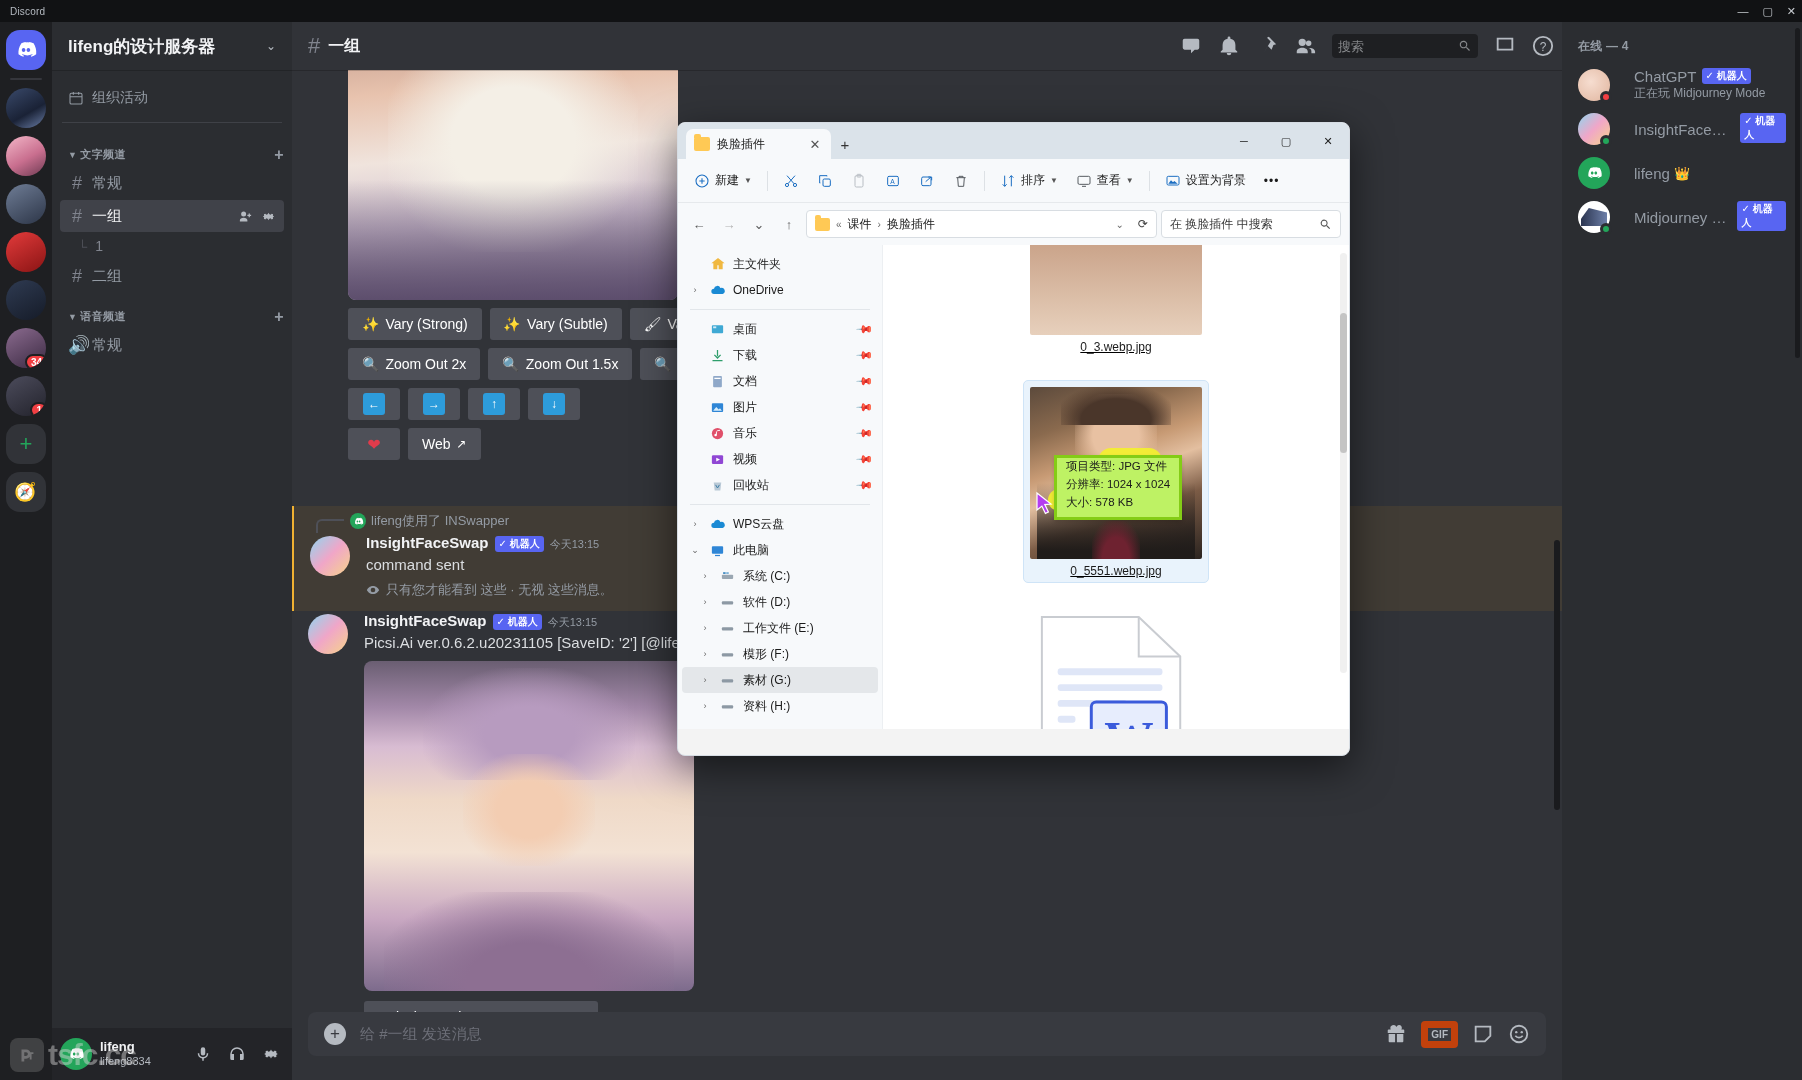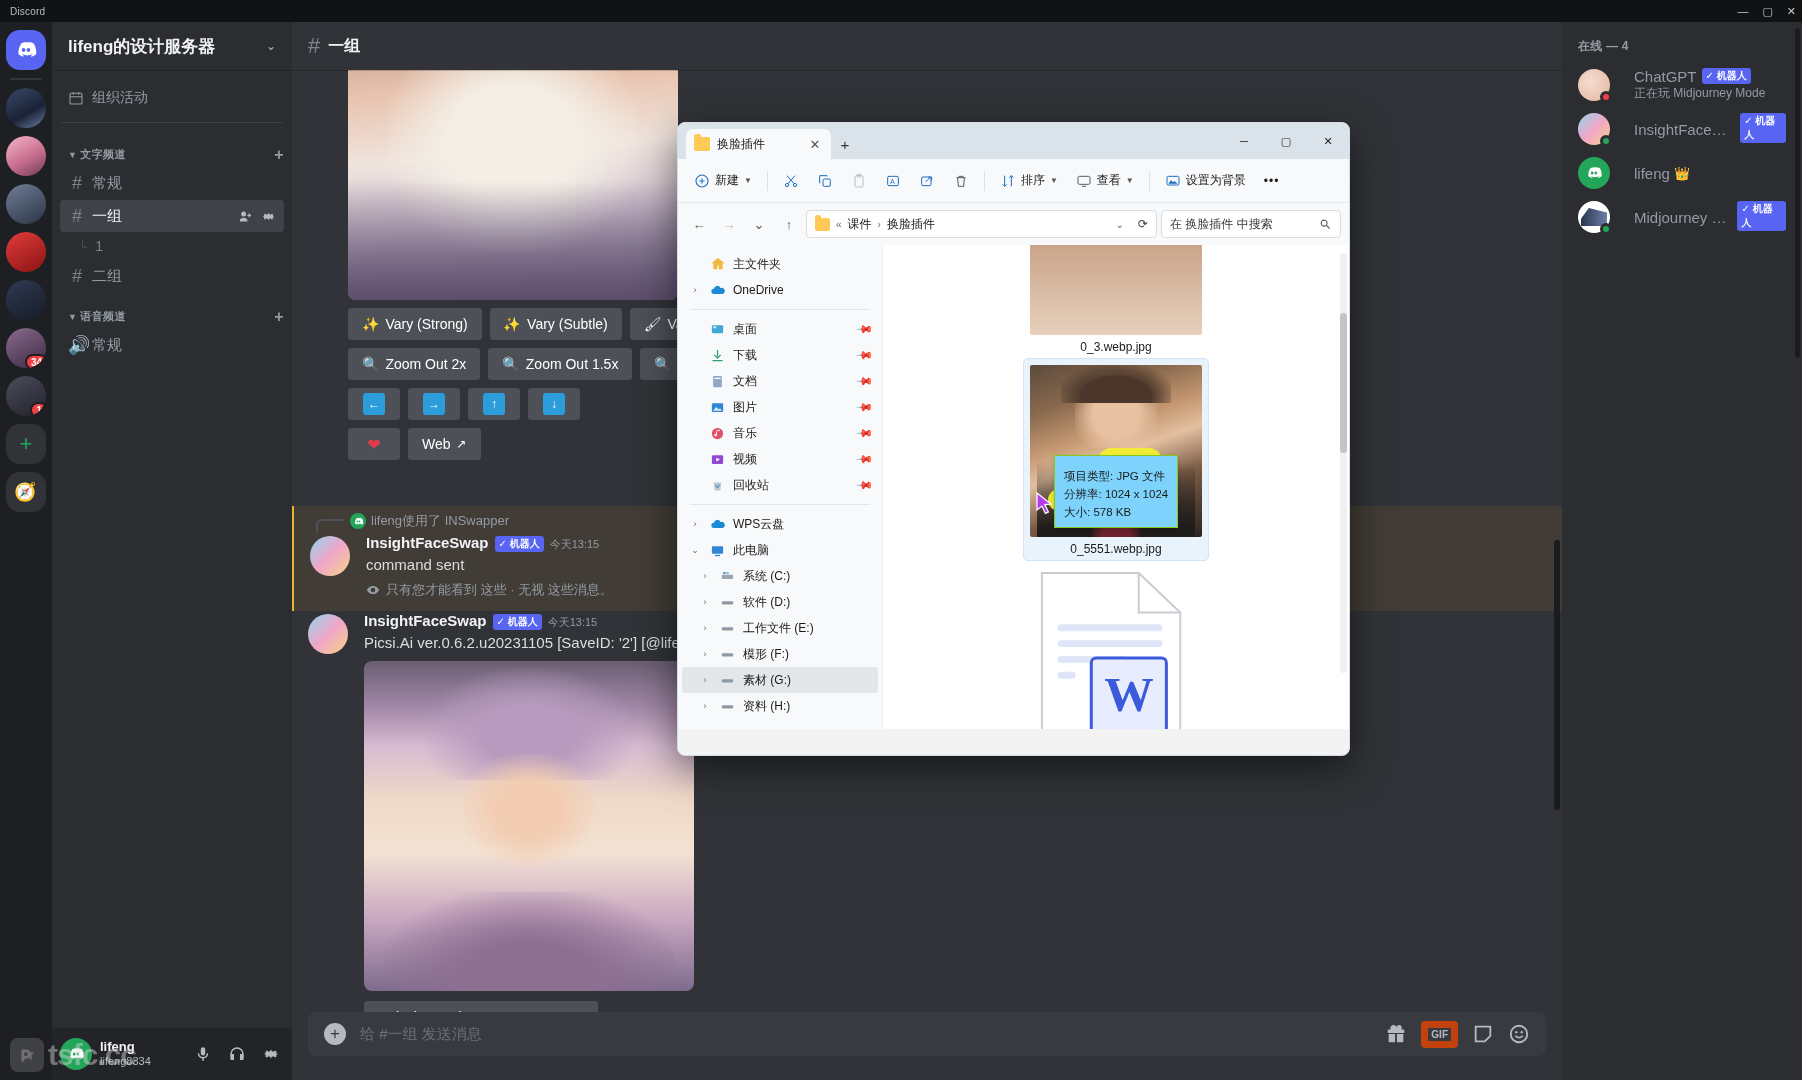--- a/index.html
+++ b/index.html
@@ -242,32 +242,32 @@
   .nvi.sel { background:#e4e7ea; }
   .nvi .tw { width:14px; text-align:center; color:#666; font-size:9px; flex:none; }
   .nvi .ic { width:17px; height:17px; flex:none; display:flex; align-items:center;
              justify-content:center; }
   .nvi .lb { flex:1; white-space:nowrap; overflow:hidden; }
   .nvi .pin { color:#8a8a8a; font-size:11px; transform:rotate(45deg); }
   .nv-sep { height:1px; background:#e2e6ea; margin:6px 12px; }
 
   .fe-content { flex:1; position:relative; overflow:hidden; background:#fff;
                 padding:8px 10px; }
-  .tileswrap { display:flex; flex-direction:column; align-items:center; gap:0; }
+  .tileswrap { display:flex; flex-direction:column; align-items:center; gap:22px;text-decoration:underline; }
   .tile { width:186px; display:flex; flex-direction:column; align-items:center;
           padding:6px 4px 4px; border-radius:5px; cursor:pointer; }
   .tile.sel { background:#e9f3fc; border:1px solid #cfe4f7; }
   .thumb { width:172px; height:172px; border-radius:2px; overflow:hidden;
            display:block; }
   .tlabel { font-size:12px; color:#1b1b1b; margin-top:5px; text-align:center;
             white-space:nowrap; }
   .docthumb { width:168px; height:170px; position:relative; }
 
-  .tooltip { position:absolute; left:1054px; top:455px; background:#7dd3fc;
-             border:1px solid #84cc16; padding:12px 9px 6px; font-size:11.5px;
+  .tooltip { position:absolute; left:1054px; top:455px; background:#bef264;
+             border:3px solid #84cc16; padding:0 9px 6px; font-size:11.5px;
              color:#1b1b1b; line-height:1.55; z-index:70; white-space:nowrap;
              box-shadow:0 2px 4px rgba(0,0,0,.15); }
   .cursor { position:absolute; left:1036px; top:492px; z-index:75; }
   .cursor svg { width:17px; height:24px; }
   .hiliter { position:absolute; background:#f3f02e; border-radius:14px;
              opacity:.92; z-index:68; }
 
   .fe-status { height:26px; background:#f7f9fb; border-top:1px solid #e6e9ec;
                display:flex; align-items:center; padding:0 10px; font-size:11.5px;
                color:#1b1b1b; gap:14px; }
@@ -415,20 +415,47 @@
       </div>
       <div class="side-scrollbar">
           <i></i>
         </div>
     </div>
 
     <div class="main">
       <div class="top">
         <span class="hash">#</span>
         <span class="tname">一组</span>
+        <div class="top-right">
+          <svg viewBox="0 0 24 24">
+              <path d="M5 4h14a2 2 0 012 2v8a2 2 0 01-2 2h-3l-4 4v-4H5a2 2 0 01-2-2V6a2 2 0 012-2z"></path>
+            </svg>
+          <svg viewBox="0 0 24 24">
+              <path d="M12 22a2.5 2.5 0 002.5-2.5h-5A2.5 2.5 0 0012 22zm7-6v-5a7 7 0 00-5.5-6.8V3a1.5 1.5 0 00-3 0v1.2A7 7 0 005 11v5l-2 2v1h18v-1l-2-2z"></path>
+            </svg>
+          <svg viewBox="0 0 24 24">
+              <path d="M14 2l8 8-3 1-2 5-4-4-5 8 8-13-4-4 2-1z"></path>
+            </svg>
+          <svg viewBox="0 0 24 24">
+              <path d="M9 12a4 4 0 100-8 4 4 0 000 8zm7 0a3 3 0 100-6 3 3 0 000 6zM9 14c-3.3 0-6 1.8-6 4v2h12v-2c0-2.2-2.7-4-6-4zm7 .2c1.9.6 3 1.9 3 3.8v2h4v-2c0-2-2.6-3.6-5.5-3.8h-1.5z"></path>
+            </svg>
+          <div class="search">
+            <input placeholder="搜索" style="">
+            <svg viewBox="0 0 24 24">
+                <path d="M15.5 14h-.8l-.3-.3a6.5 6.5 0 10-.7.7l.3.3v.8l5 5 1.5-1.5-5-5zm-6 0a4.5 4.5 0 110-9 4.5 4.5 0 010 9z"></path>
+              </svg>
+          </div>
+          <svg viewBox="0 0 24 24">
+              <path d="M4 4h16v12H4z" fill="none" stroke="#b5bac1" stroke-width="2"></path>
+            </svg>
+          <svg viewBox="0 0 24 24">
+              <circle cx="12" cy="12" r="10" fill="none" stroke="#b5bac1" stroke-width="2"></circle>
+              <text x="12" y="17" font-size="13" text-anchor="middle" fill="#b5bac1">?</text>
+            </svg>
+        </div>
       </div>
 
       <div class="msgs">
 
         <div class="mb" style="top:-170px; left:0;">
           <div style="margin-left:56px;">
             <div style="width:330px;height:400px;border-radius:8px;overflow:hidden;
                         background:linear-gradient(175deg,#4b4a47 0%,#6d5b53 18%,#c9a393 33%,#e8c3ae 46%,#f0e4dd 62%,#cfc0cf 78%,#8d7f9a 100%);
                         position:relative;">
 

